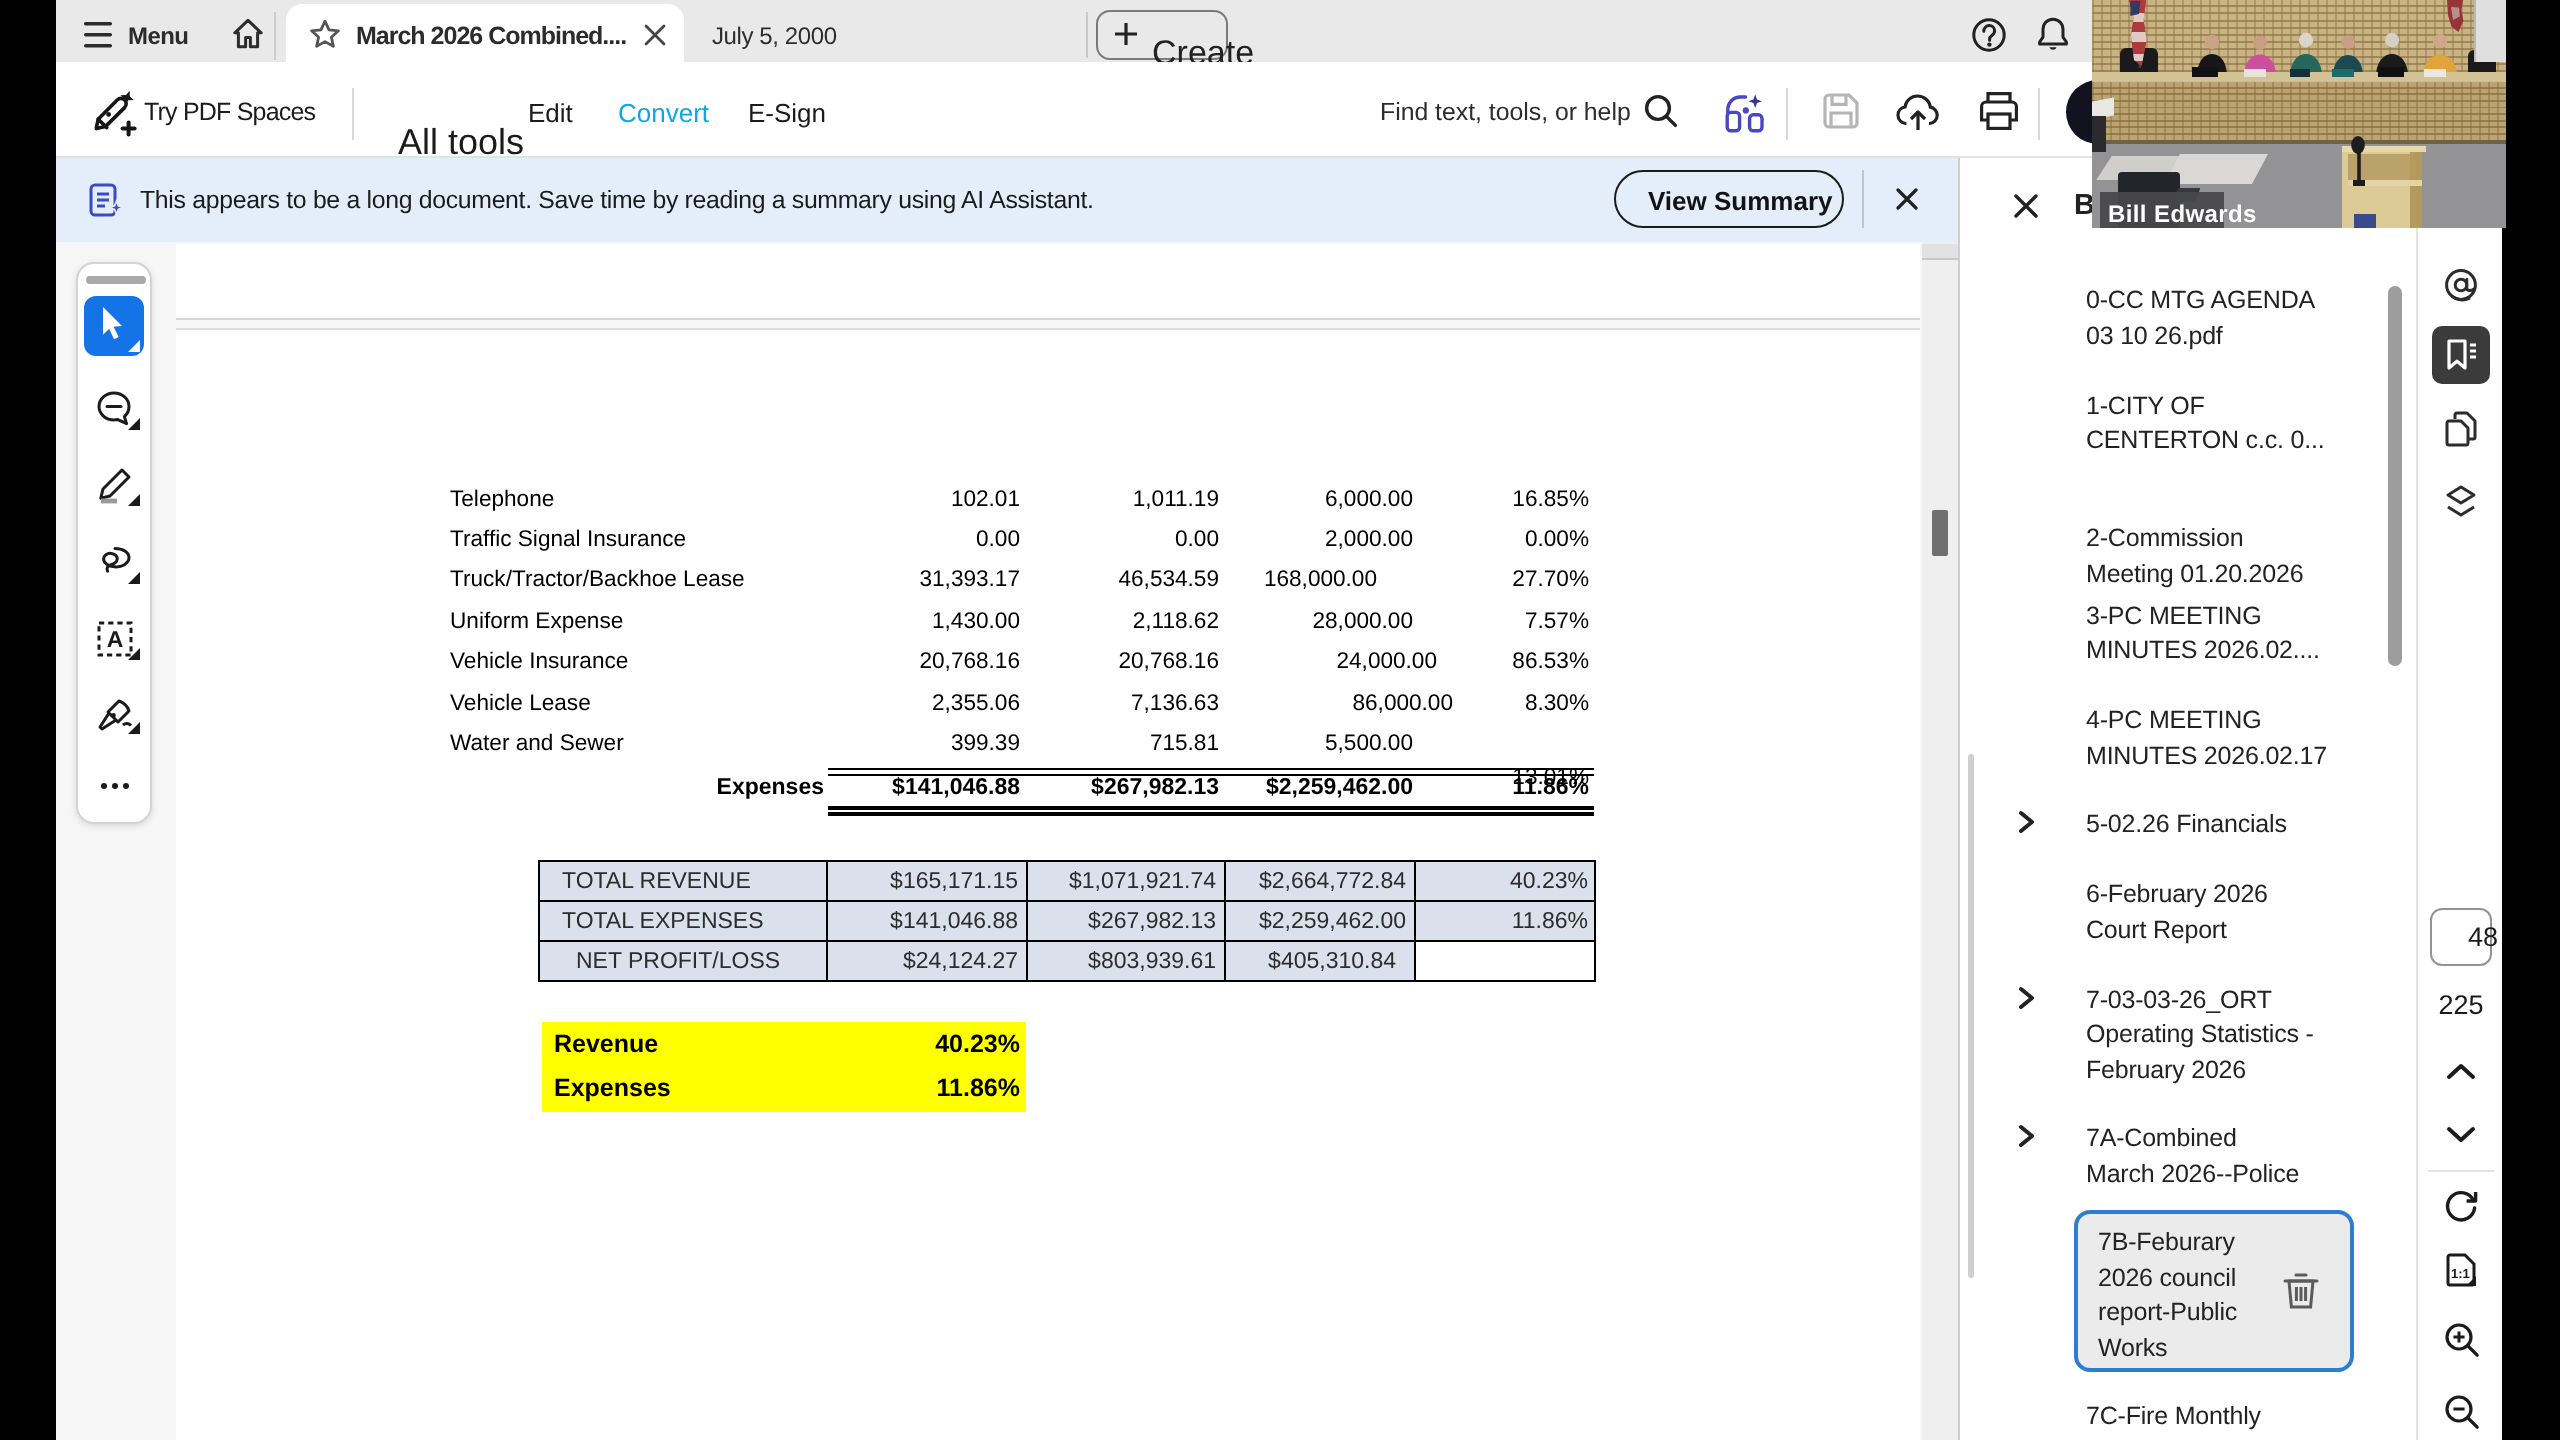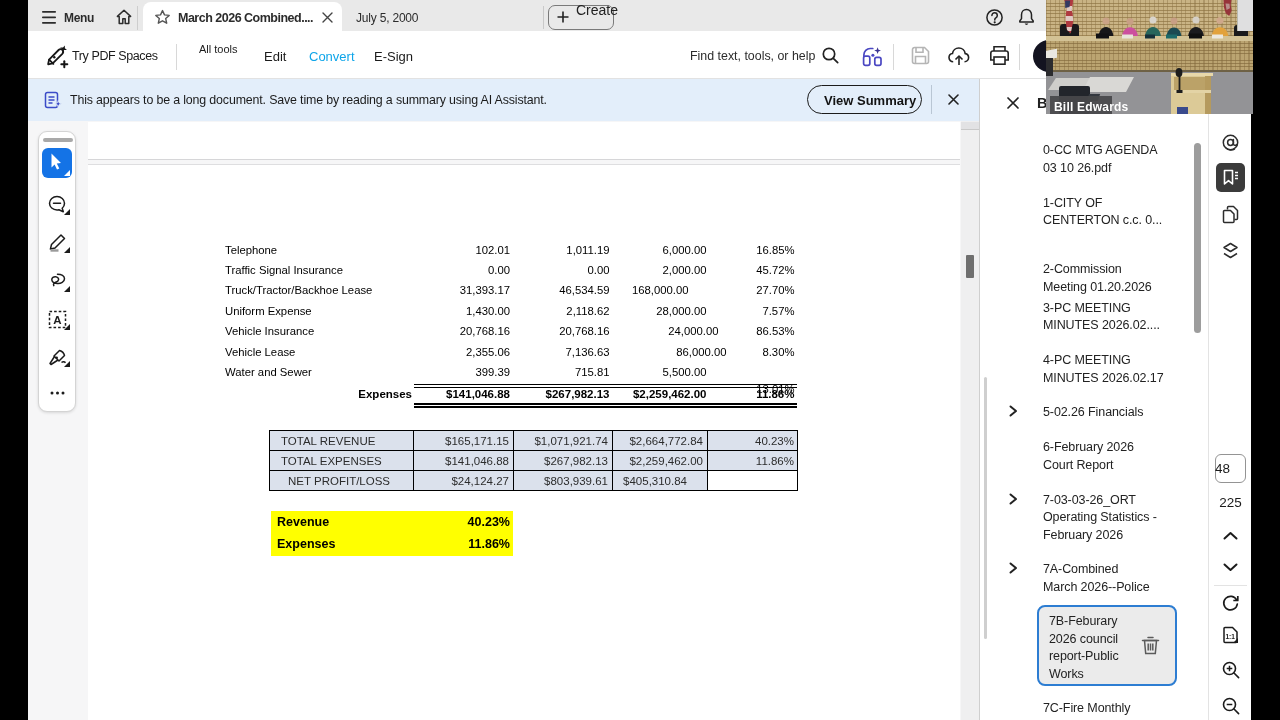--- a/index.html
+++ b/index.html
@@ -35,21 +35,21 @@
     <path d="M1 1l9 9M10 1l-9 9" stroke="#444" stroke-width="1.4" stroke-linecap="round"></path>
   </svg>
 
 <div class="abs" style="left:356px;top:11px;font-size:12px;letter-spacing:-0.2px;color:#2c2c2c">July 5, 2000</div>
 
 <div class="abs" style="left:543px;top:6px;width:1px;height:23px;background:#c9c9c9"></div>
 <div class="abs" style="left:548px;top:5px;width:66px;height:25px;border:1.4px solid #7a7a7a;border-radius:7px"></div>
 <svg class="abs" style="left:557px;top:11px" width="12" height="12" viewBox="0 0 12 12">
     <path d="M6 0.5v11M0.5 6h11" stroke="#222" stroke-width="1.6"></path>
   </svg>
-<div class="abs" style="left:576px;top:2px;font-size:14px;font-weight:400;color:#222">Create</div>
+<div class="abs" style="left:576px;top:17px;font-size:17px;font-weight:400;color:#222">Create</div>
 
 <svg class="abs" style="left:986px;top:9px" width="17" height="17" viewBox="0 0 17 17">
     <circle cx="8.5" cy="8.5" r="7.6" fill="none" stroke="#222" stroke-width="1.5"></circle>
     <path d="M5.9 6.6c0-1.6 1.2-2.8 2.7-2.8s2.7 1.1 2.7 2.6c0 1.2-.7 1.9-1.5 2.5-.7.5-1 .9-1 1.7v.5" fill="none" stroke="#222" stroke-width="1.5" stroke-linecap="round"></path>
     <circle cx="8.7" cy="13.3" r="1.1" fill="#222"></circle>
   </svg>
 <svg class="abs" style="left:1018px;top:8px" width="17" height="18" viewBox="0 0 17 18">
     <path d="M8.5 1.6c-3 0-5 2.3-5 5.2v3.8L1.8 13v1h13.4v-1l-1.7-2.4V6.8c0-2.9-2-5.2-5-5.2z" fill="none" stroke="#222" stroke-width="1.5" stroke-linejoin="round"></path>
     <path d="M6.7 15.6a1.9 1.9 0 0 0 3.6 0z" fill="#222"></path>
   </svg>
@@ -62,21 +62,21 @@
     </g>
     <circle cx="9.3" cy="13.2" r="1.2" fill="#161616"></circle>
     <g fill="#161616">
       <path d="M18.6 1.2l1 2.6 2.6 1-2.6 1-1 2.6-1-2.6-2.6-1 2.6-1z" transform="rotate(20 18.6 4.8)"></path>
       <rect x="18.3" y="16.2" width="2" height="8" rx="1"></rect>
       <rect x="15.3" y="19.2" width="8" height="2" rx="1"></rect>
     </g>
   </svg>
 <div class="abs" style="left:72px;top:49px;font-size:12.5px;letter-spacing:-0.4px;color:#1b1b1b">Try PDF Spaces</div>
 <div class="abs" style="left:176px;top:44px;width:1px;height:26px;background:#d8d8d8"></div>
-<div class="abs" style="left:199px;top:43px;font-size:11px;color:#1b1b1b">All tools</div>
+<div class="abs" style="left:199px;top:61px;font-size:18px;color:#1b1b1b">All tools</div>
 <div class="abs" style="left:264px;top:49px;font-size:13px;color:#1b1b1b">Edit</div>
 <div class="abs" style="left:309px;top:49px;font-size:13px;color:#0ea5e9">Convert</div>
 <div class="abs" style="left:374px;top:49px;font-size:13px;color:#1b1b1b">E-Sign</div>
 
 <div class="abs" style="left:690px;top:49px;font-size:12.4px;color:#2c2c2c">Find text, tools, or help</div>
 <svg class="abs" style="left:822px;top:47px" width="17" height="17" viewBox="0 0 17 17">
     <circle cx="7" cy="7" r="5.7" fill="none" stroke="#222" stroke-width="1.7"></circle>
     <path d="M11.3 11.3l4.4 4.4" stroke="#222" stroke-width="1.7" stroke-linecap="round"></path>
   </svg>
 
@@ -146,21 +146,21 @@
 <div id="rows">
     <div class="rl" style="top:243.5px">Telephone</div>
     <div class="rn" style="top:243.5px;left:390px;width:120px">102.01</div>
     <div class="rn" style="top:243.5px;left:489.5px;width:120px">1,011.19</div>
     <div class="rn" style="top:243.5px;left:586.5px;width:120px">6,000.00</div>
     <div class="rn" style="top:243.5px;left:674.5px;width:120px">16.85%</div>
     <div class="rl" style="top:263.95px">Traffic Signal Insurance</div>
     <div class="rn" style="top:263.95px;left:390px;width:120px">0.00</div>
     <div class="rn" style="top:263.95px;left:489.5px;width:120px">0.00</div>
     <div class="rn" style="top:263.95px;left:586.5px;width:120px">2,000.00</div>
-    <div class="rn" style="top:263.95px;left:674.5px;width:120px">45.72%</div>
+    <div class="rn" style="top:263.95px;left:674.5px;width:120px">0.00%</div>
     <div class="rl" style="top:284.4px">Truck/Tractor/Backhoe Lease</div>
     <div class="rn" style="top:284.4px;left:390px;width:120px">31,393.17</div>
     <div class="rn" style="top:284.4px;left:489.5px;width:120px">46,534.59</div>
     <div class="rn" style="top:284.4px;left:586.5px;width:102px">168,000.00</div>
     <div class="rn" style="top:284.4px;left:674.5px;width:120px">27.70%</div>
     <div class="rl" style="top:304.85px">Uniform Expense</div>
     <div class="rn" style="top:304.85px;left:390px;width:120px">1,430.00</div>
     <div class="rn" style="top:304.85px;left:489.5px;width:120px">2,118.62</div>
     <div class="rn" style="top:304.85px;left:586.5px;width:120px">28,000.00</div>
     <div class="rn" style="top:304.85px;left:674.5px;width:120px">7.57%</div>
@@ -212,21 +212,21 @@
 <td style="border:1.8px solid #000;background:#dbe1ec;font-size:11.5px;padding-left:11px">TOTAL EXPENSES</td>
 <td style="border:1.8px solid #000;background:#dbe1ec;font-size:11.5px;text-align:right;padding-right:4px">$141,046.88</td>
 <td style="border:1.8px solid #000;background:#dbe1ec;font-size:11.5px;text-align:right;padding-right:4px">$267,982.13</td>
 <td style="border:1.8px solid #000;background:#dbe1ec;font-size:11.5px;text-align:right;padding-right:4px">$2,259,462.00</td>
 <td style="border:1.8px solid #000;background:#dbe1ec;font-size:11.5px;text-align:right;padding-right:3px">11.86%</td>
 </tr>
 <tr style="height:20px">
 <td style="border:1.8px solid #000;background:#dbe1ec;font-size:11.5px;padding-left:18px">NET PROFIT/LOSS</td>
 <td style="border:1.8px solid #000;background:#dbe1ec;font-size:11.5px;text-align:right;padding-right:4px">$24,124.27</td>
 <td style="border:1.8px solid #000;background:#dbe1ec;font-size:11.5px;text-align:right;padding-right:4px">$803,939.61</td>
-<td style="border:1.8px solid #000;background:#dbe1ec;font-size:11.5px;text-align:right;padding-right:20px">$405,310.84</td>
+<td style="border:1.8px solid #000;background:#dbe1ec;font-size:11.5px;text-align:right;padding-right:9px">$405,310.84</td>
 <td style="border:1.8px solid #000;background:#fff"></td>
 </tr>
 </tbody>
     </table>
 </div>
 
 <div class="abs" style="left:271px;top:511px;width:242px;height:45px;background:#ffff00"></div>
 <div class="abs" style="left:277px;top:515px;font-size:12.5px;font-weight:700;color:#000">Revenue</div>
 <div class="abs" style="left:277px;top:536.5px;font-size:12.5px;font-weight:700;color:#000">Expenses</div>
 <div class="abs" style="left:390px;top:515px;width:120px;font-size:12.5px;font-weight:700;color:#000;text-align:right">40.23%</div>
@@ -362,21 +362,21 @@
   </svg>
 
 <svg class="abs" style="left:1222px;top:242px" width="17" height="17" viewBox="0 0 17 17">
     <g fill="none" stroke="#2c2c2c" stroke-width="1.5" stroke-linejoin="round">
       <path d="M8.5 1.5 15 5.5l-6.5 4-6.5-4z"></path>
       <path d="M2 9l6.5 4L15 9" transform="translate(0,2.5)"></path>
     </g>
   </svg>
 
 <div class="abs" style="left:1215px;top:454px;width:31px;height:29px;border:1px solid #949494;border-radius:6px;background:#fff"></div>
-<div class="abs" style="left:1215px;top:461px;width:53px;text-align:left;font-size:13.5px;color:#1b1b1b">48</div>
+<div class="abs" style="left:1215px;top:461px;width:53px;text-align:center;font-size:13.5px;color:#1b1b1b">48</div>
 <div class="abs" style="left:1215px;top:495px;width:31px;text-align:center;font-size:13.5px;color:#1b1b1b">225</div>
 
 <svg class="abs" style="left:1223px;top:531px" width="15" height="9" viewBox="0 0 15 9">
     <path d="M1.5 7.5 7.5 2l6 5.5" fill="none" stroke="#1b1b1b" stroke-width="2" stroke-linecap="round" stroke-linejoin="round"></path>
   </svg>
 <svg class="abs" style="left:1223px;top:563px" width="15" height="9" viewBox="0 0 15 9">
     <path d="M1.5 1.5 7.5 7l6-5.5" fill="none" stroke="#1b1b1b" stroke-width="2" stroke-linecap="round" stroke-linejoin="round"></path>
   </svg>
 <div class="abs" style="left:1214px;top:585px;width:33px;height:1px;background:#e3e3e3"></div>
 

